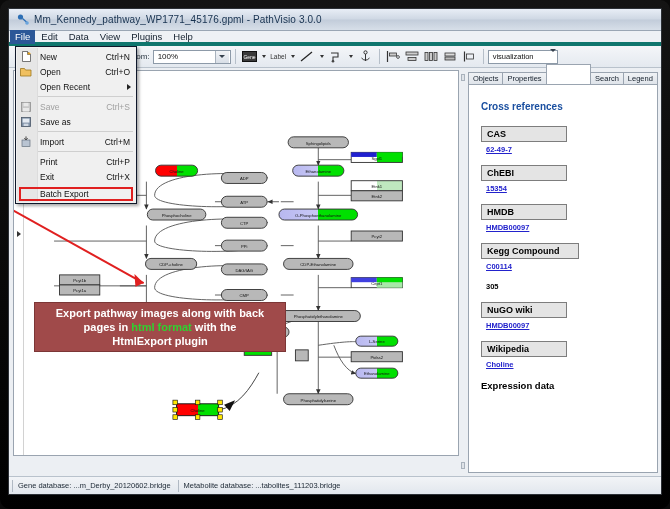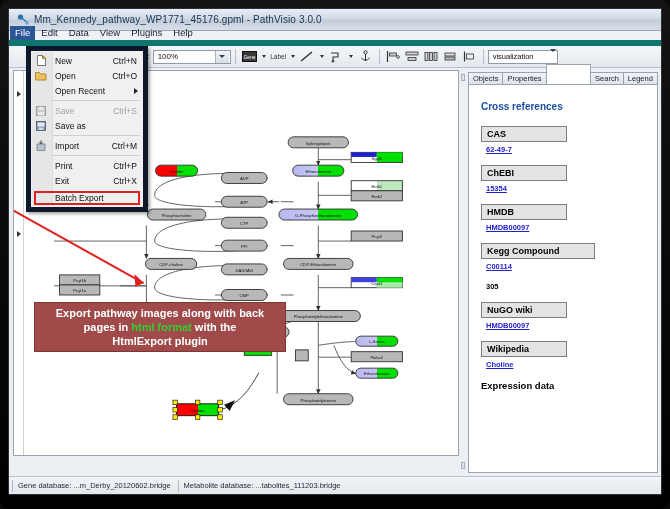--- a/index.html
+++ b/index.html
@@ -34,22 +34,22 @@
     width:13px;height:13px;margin-left:7px;margin-right:5px;position:relative;
     flex:0 0 auto;
   }
   .tb-ico svg{display:block;}
   .tb-title{
     font-size:10px;color:#16314f;letter-spacing:.1px;white-space:nowrap;
   }
   
   .menubar{
     position:absolute;left:0;top:22px;width:100%;height:15px;
-    background:#eef1f5;border-bottom:6px solid #0f766e;
-    display:flex;align-items:flex-end;box-sizing:border-box;
+    background:#eef1f5;border-bottom:4px solid #0f766e;
+    display:flex;align-items:center;box-sizing:border-box;
   }
   .menu-item{
     font-size:9.5px;color:#14202e;padding:1px 5px;margin-left:1px;cursor:default;
     line-height:12px;
   }
   .menu-item.open{background:#2b5797;color:#fff;}
   
   .toolbar{
     position:absolute;left:0;top:37px;width:100%;height:22px;
     background:linear-gradient(180deg,#f4f6f9 0%,#e4e9ef 100%);
@@ -130,22 +130,22 @@
     border-top:1px solid #b9c2cc;box-sizing:border-box;
     display:flex;align-items:center;
   }
   .status-cell{
     font-size:7.5px;color:#1b2733;padding:0 5px;height:12px;line-height:12px;
     border-left:1px solid #b0b9c3;margin-left:2px;white-space:nowrap;
   }
   .status-cell:first-child{border-left:1px solid #b0b9c3;margin-left:3px;}
   
   .dropdown{
-    position:absolute;left:17px;top:37px;width:122px;
-    background:#f0f0f0;border:5px solid #0f172a;
+    position:absolute;left:6px;top:37px;width:122px;
+    background:#f0f0f0;border:1px solid #0f172a;
     box-shadow:2px 2px 3px rgba(0,0,0,.35);
     padding:2px 0;z-index:40;box-sizing:border-box;
   }
   .dd-gutter{position:absolute;left:1px;top:1px;bottom:1px;width:20px;background:#e6e6e6;border-right:1px solid #dcdcdc;}
   .dd-row{position:relative;height:15px;display:flex;align-items:center;z-index:2;}
   .dd-ic{width:20px;display:flex;align-items:center;justify-content:center;flex:0 0 auto;}
   .dd-lbl{font-size:8.5px;color:#101010;flex:1;padding-left:4px;}
   .dd-lbl.dis{color:#a0a0a0;}
   .dd-acc{font-size:8.5px;color:#101010;padding-right:6px;}
   .dd-acc.dis{color:#a0a0a0;}
@@ -588,21 +588,21 @@
 
           <div class="xbox">CAS</div>
           <div class="xval"><a href="#">62-49-7</a></div>
 
           <div class="xbox">ChEBI</div>
           <div class="xval"><a href="#">15354</a></div>
 
           <div class="xbox">HMDB</div>
           <div class="xval"><a href="#">HMDB00097</a></div>
 
-          <div class="xbox" style="width:114px">Kegg Compound</div>
+          <div class="xbox" style="width:98px">Kegg Compound</div>
           <div class="xval"><a href="#">C00114</a></div>
 
           <div class="xval plain">305</div>
 
           <div class="xbox">NuGO wiki</div>
           <div class="xval"><a href="#">HMDB00097</a></div>
 
           <div class="xbox">Wikipedia</div>
           <div class="xval"><a href="#">Choline</a></div>
 

